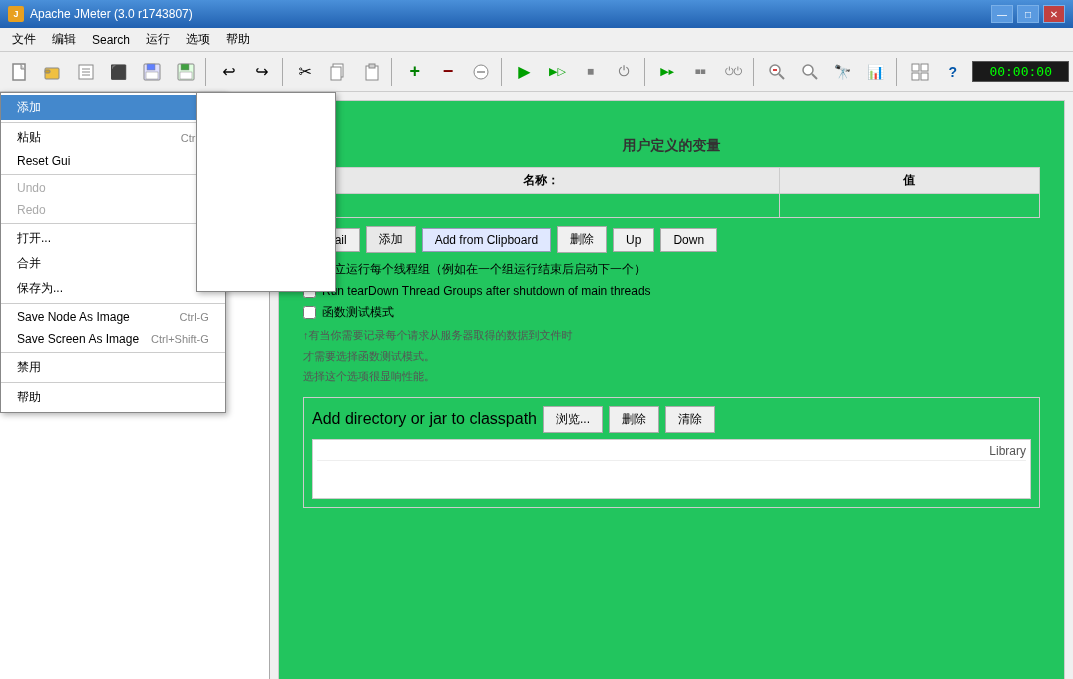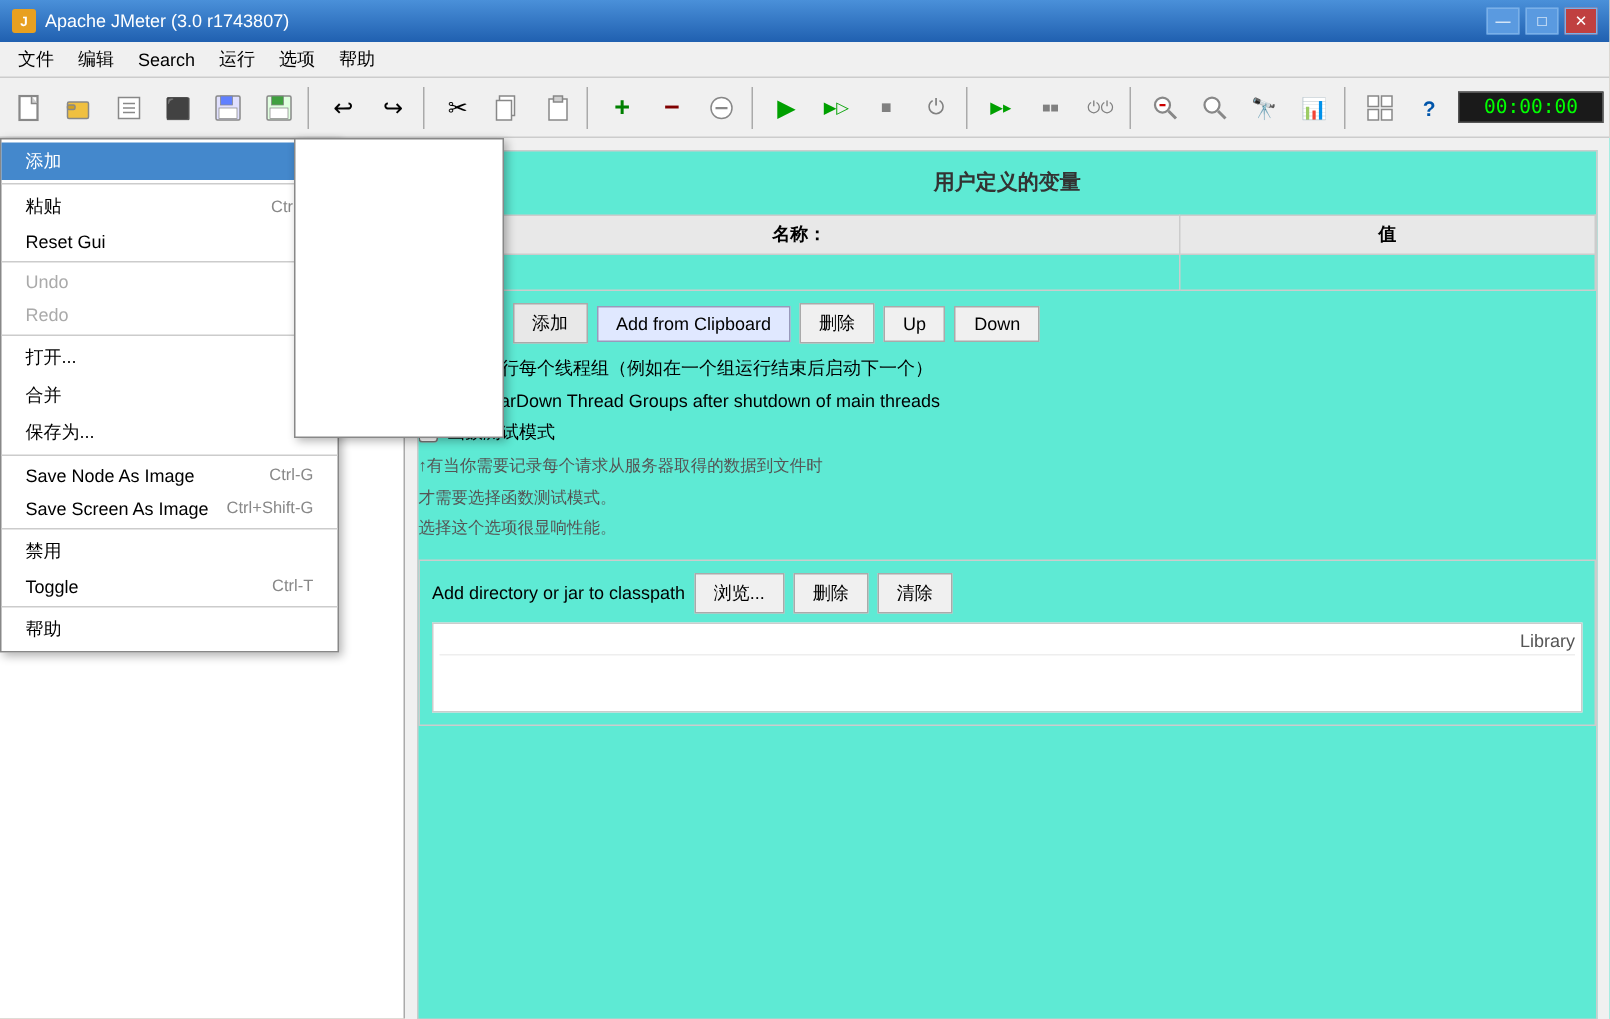--- a/index.html
+++ b/index.html
@@ -161,23 +161,23 @@
     }
 
     
     .right-panel {
       flex: 1;
       background: #f0f0f0;
       overflow: auto;
       padding: 8px;
     }
     .panel-content {
-      background: #5eead4;
+      background: #22c55e;
       border: 1px solid #ccc;
-      padding: 0;
+      padding: 24px;
       min-height: 580px;
     }
     .section-title {
       text-align: center;
       font-size: 14px;
       font-weight: bold;
       margin: 12px 0;
       color: #333;
     }
     .user-defined-table {
@@ -225,21 +225,21 @@
       font-size: 11px;
       margin: 4px 0;
       line-height: 1.5;
     }
     .classpath-section {
       margin-top: 12px;
       border: 1px solid #ccc;
       padding: 8px;
     }
     .classpath-label {
-      font-size: 12px;
+      font-size: 16px;
       margin-bottom: 0;
     }
     .classpath-btn-row {
       display: flex;
       gap: 6px;
       align-items: center;
       margin-bottom: 6px;
     }
     .library-box {
       border: 1px solid #ccc;
@@ -586,22 +586,18 @@
       <span class="ctx-shortcut">Ctrl-G</span>
     </div>
     <div class="ctx-item">
       <span>Save Screen As Image</span>
       <span class="ctx-shortcut">Ctrl+Shift-G</span>
     </div>
     <div class="ctx-sep"></div>
     <div class="ctx-item">
       <span>禁用</span>
     </div>
-    <div class="ctx-item">
-      <span>Toggle</span>
-      <span class="ctx-shortcut">Ctrl-T</span>
-    </div>
     <div class="ctx-sep"></div>
     <div class="ctx-item">
       <span>帮助</span>
     </div>
   </div>
 </div>
 
 </body></html>

